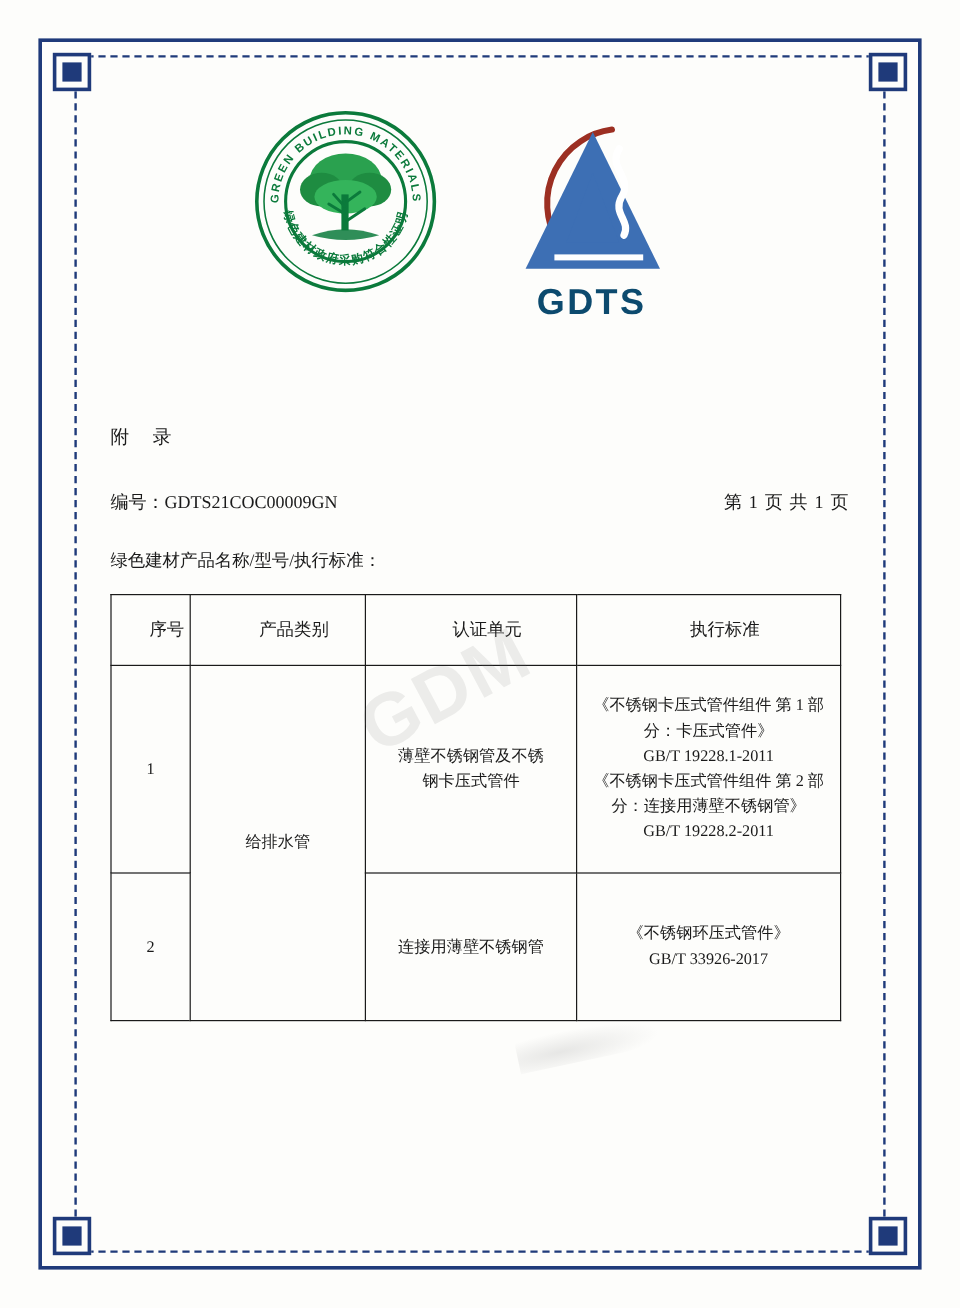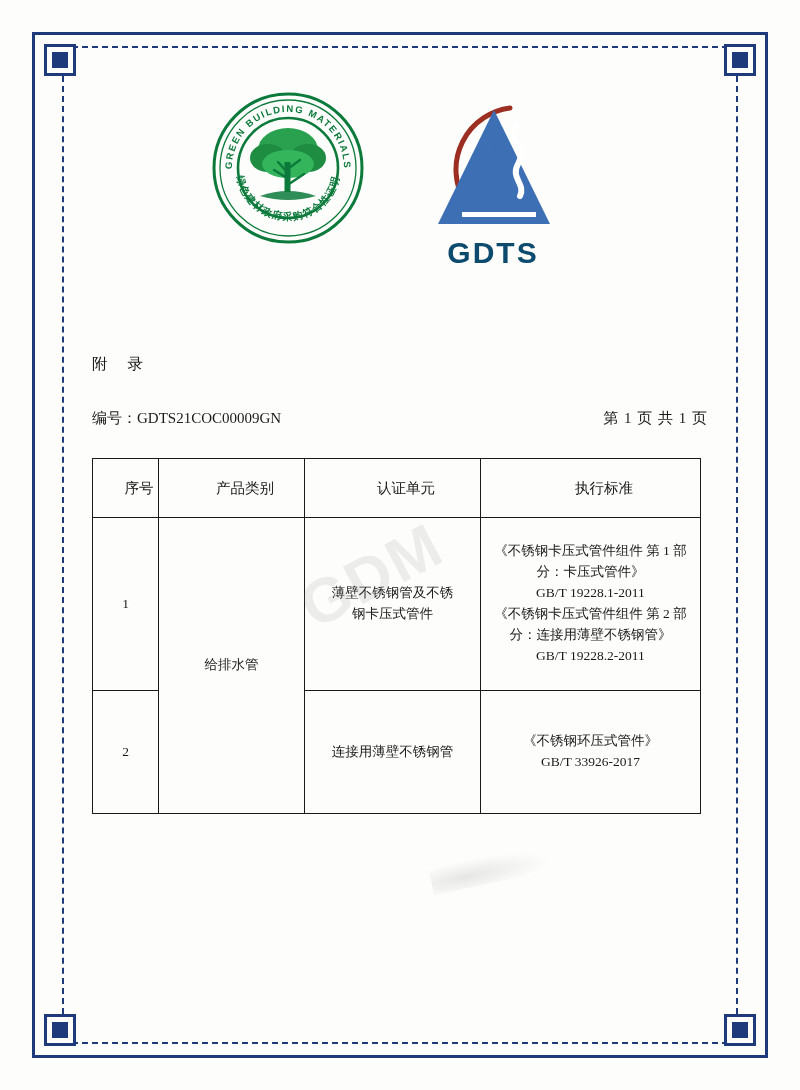--- a/index.html
+++ b/index.html
@@ -246,20 +246,21 @@
 
   <div class="content">
 
     <div class="appendix-title">附  录</div>
 
     <div class="row-no">
       <div class="cert-no"><span>编号：</span><span>GDTS21COC00009GN</span></div>
       <div class="page-no">第 1 页 共 1 页</div>
     </div>
 
+    <div class="section-label">绿色建材产品名称/型号/执行标准：</div>
 
     <table class="spec">
       <colgroup>
         <col class="c1">
           <col class="c2">
           <col class="c3">
           <col class="c4">
       </colgroup>
       <thead>
         <tr>

